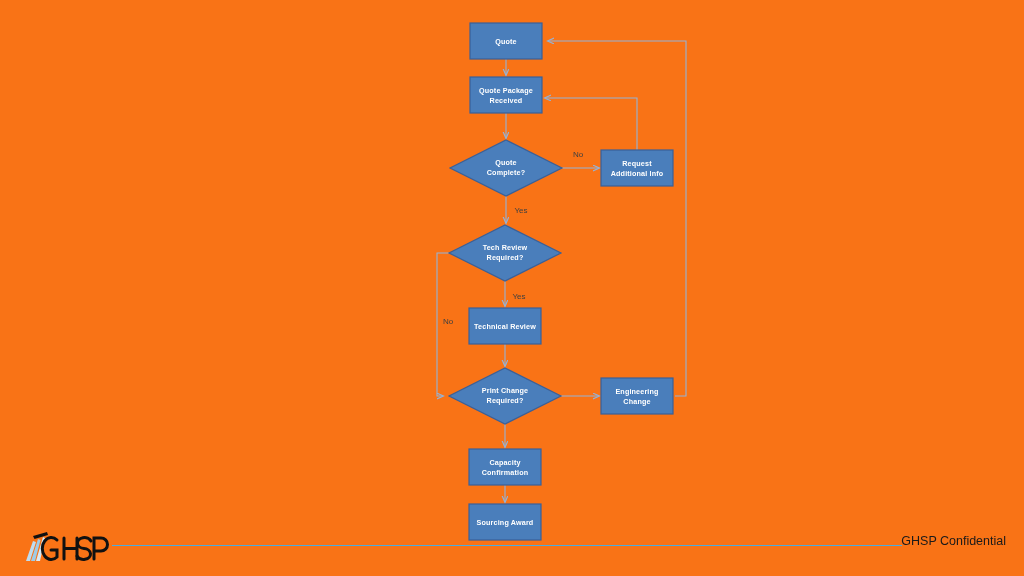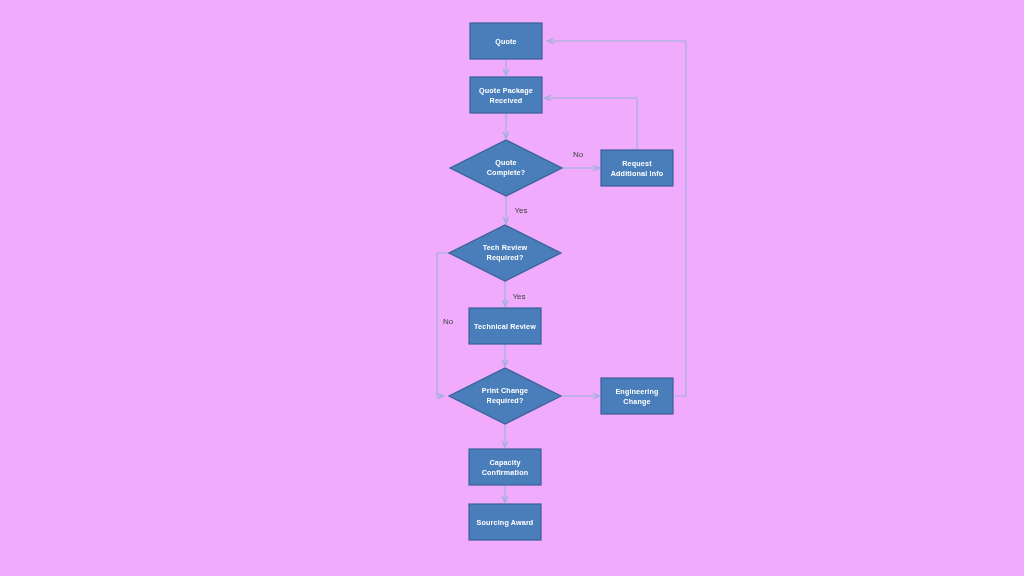--- a/index.html
+++ b/index.html
@@ -15,21 +15,21 @@
     overflow: hidden;
     font-family: "Liberation Sans", sans-serif;
     -webkit-font-smoothing: antialiased;
   }
 
   #slide {
     position: absolute;
     left: 0; top: 0;
     width: 1024px;
     height: 576px;
-    background: #f0abfc;
+    background: #f97316;
   }
 
   
   #flow-svg {
     position: absolute;
     left: 0; top: 0;
     width: 1024px;
     height: 576px;
   }
 
@@ -202,14 +202,41 @@
     </g>
 
     <g>
       <text class="branch-label" x="578" y="155">No</text>
       <text class="branch-label" x="521" y="211">Yes</text>
       <text class="branch-label" x="519" y="297">Yes</text>
       <text class="branch-label" x="448" y="322">No</text>
     </g>
   </svg>
 
+  <div id="footer">
+
+    <div id="footer-rule"></div>
+
+    <svg id="logo" viewBox="0 0 200 80">
+
+      <g>
+        <path d="M16,70 L30,30 L36,32 L24,70 Z" fill="#BFDCEF"></path>
+        <path d="M26,70 L40,26 L45,28 L34,70 Z" fill="#9FCCE8"></path>
+        <path d="M36,70 L50,22 L54,24 L44,70 Z" fill="#D8EAF6"></path>
+        <path d="M30,20 L58,12 L60,18 L33,26 Z" fill="#111111"></path>
+      </g>
+
+      <g fill="none" stroke="#111111" stroke-width="6" stroke-linecap="round">
+
+        <path d="M78,28 A18,22 0 1 0 78,62 L78,48 L66,48"></path>
+
+        <path d="M92,24 L92,66 M92,45 L118,45 M118,24 L118,66"></path>
+
+        <path d="M146,30 A14,11 0 1 0 132,45 A14,11 0 1 1 118,60"></path>
+
+        <path d="M152,66 L152,24 L166,24 A13,13 0 0 1 166,50 L152,50"></path>
+      </g>
+    </svg>
+
+    <div id="confidential">GHSP Confidential</div>
+  </div>
 
 </div>
 
 </body></html>

